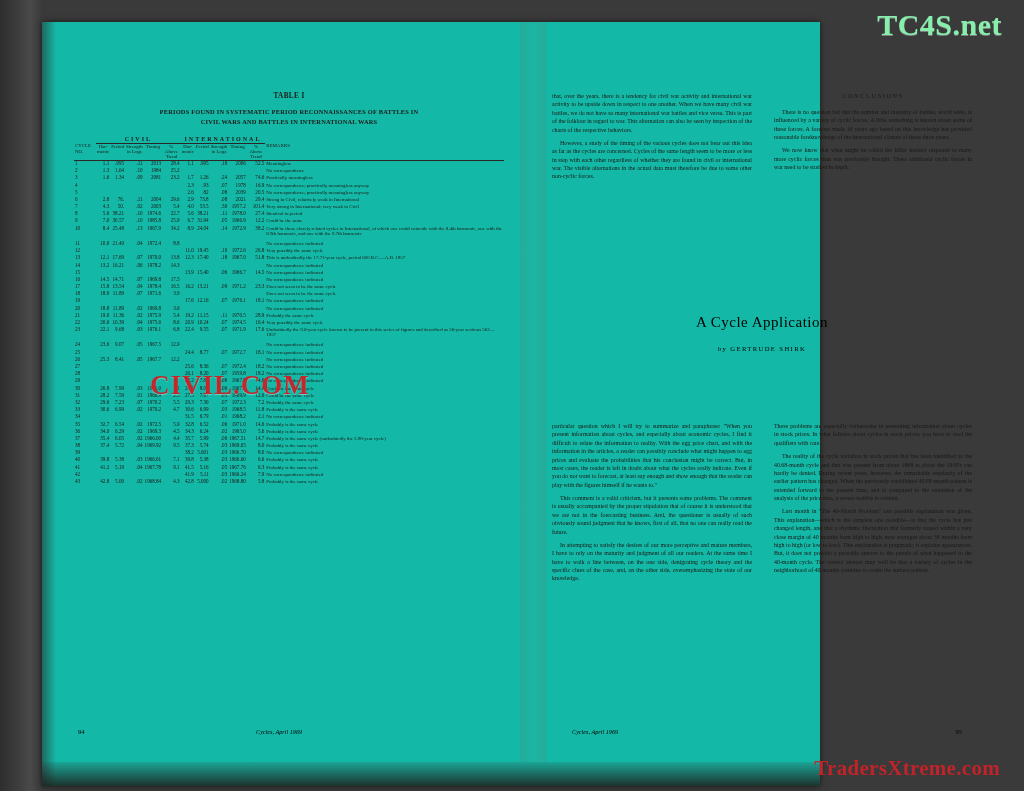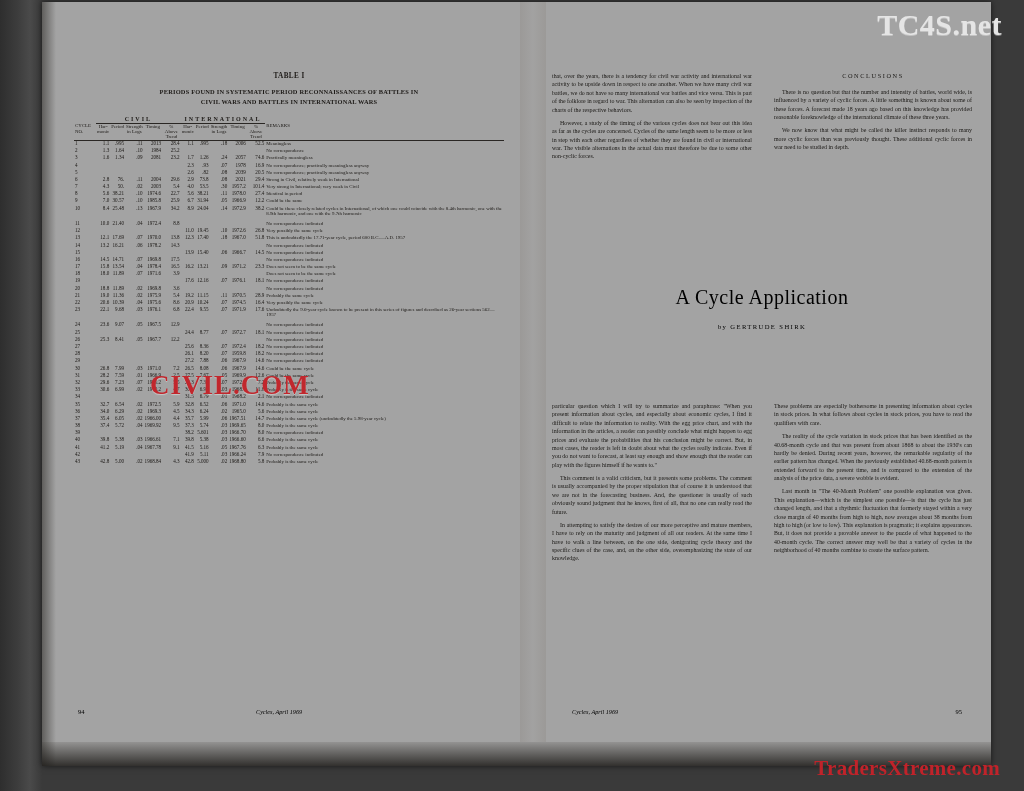--- a/index.html
+++ b/index.html
@@ -9,22 +9,22 @@
     font-family:"Liberation Serif", serif;
     overflow:hidden;
     position:relative;
   }
   
   .scan{
     position:absolute;left:0;top:0;width:1024px;height:791px;
     background:linear-gradient(90deg,#2e2e2e 0px,#3d3d3d 18px,#4a4a4a 30px,#3a3a3a 42px,#3a3a3a 100%);
   }
   .page{
-    position:absolute;left:42px;top:2px;width:949px;height:764px;
-    background:#a3a3a3;
+    position:absolute;left:42px;top:22px;width:778px;height:764px;
+    background:#14b8a6;
     box-shadow:0 0 6px rgba(0,0,0,.6);
   }
   .page:after{
     content:"";position:absolute;left:0;right:0;bottom:0;height:24px;
     background:linear-gradient(180deg,rgba(60,55,50,.15),rgba(30,28,25,.85));
   }
   .page:before{
     content:"";position:absolute;left:0;top:0;bottom:0;width:14px;
     background:linear-gradient(90deg,rgba(40,38,34,.55),rgba(255,255,255,0));
   }
@@ -55,28 +55,28 @@
 
   .folio-l{position:absolute;left:22px;top:706px;font-size:6.5px;}
   .folio-r{position:absolute;right:20px;top:706px;font-size:6.5px;}
   .run-head{position:absolute;top:706px;font-size:6.2px;font-style:italic;}
 
   
   .col{position:absolute;color:#1b1916;text-align:justify;font-size:5.9px;line-height:1.42;}
   .col p{margin:0 0 5px 0;text-indent:8px;}
   .col p.noind{text-indent:0;}
   .chead{text-align:center;font-size:6.3px;letter-spacing:1.6px;margin:0 0 7px 0;}
-  .artitle{font-size:20px;text-align:center;letter-spacing:.5px;margin:4px;}
+  .artitle{font-size:15px;text-align:center;letter-spacing:.5px;margin:12px;}
   .arbyline{font-size:6.6px;text-align:center;letter-spacing:1.4px;margin-top:14px;}
 
   
   .wm-tc4s{
     position:absolute;right:22px;top:8px;
     font-family:"Liberation Serif", serif;font-weight:bold;font-size:30px;
-    color:#e5e5e5;letter-spacing:.5px;
+    color:#86efac;letter-spacing:.5px;
     text-shadow:0 1px 0 rgba(255,255,255,.35);
   }
   .wm-dlsub{
     position:absolute;left:150px;top:370px;
     font-family:"Liberation Serif", serif;font-weight:bold;font-size:27px;
     color:#c1272d;letter-spacing:1px;
     text-shadow:0 1px 1px rgba(255,255,255,.4);
   }
   .wm-tx{
     position:absolute;right:24px;bottom:10px;

